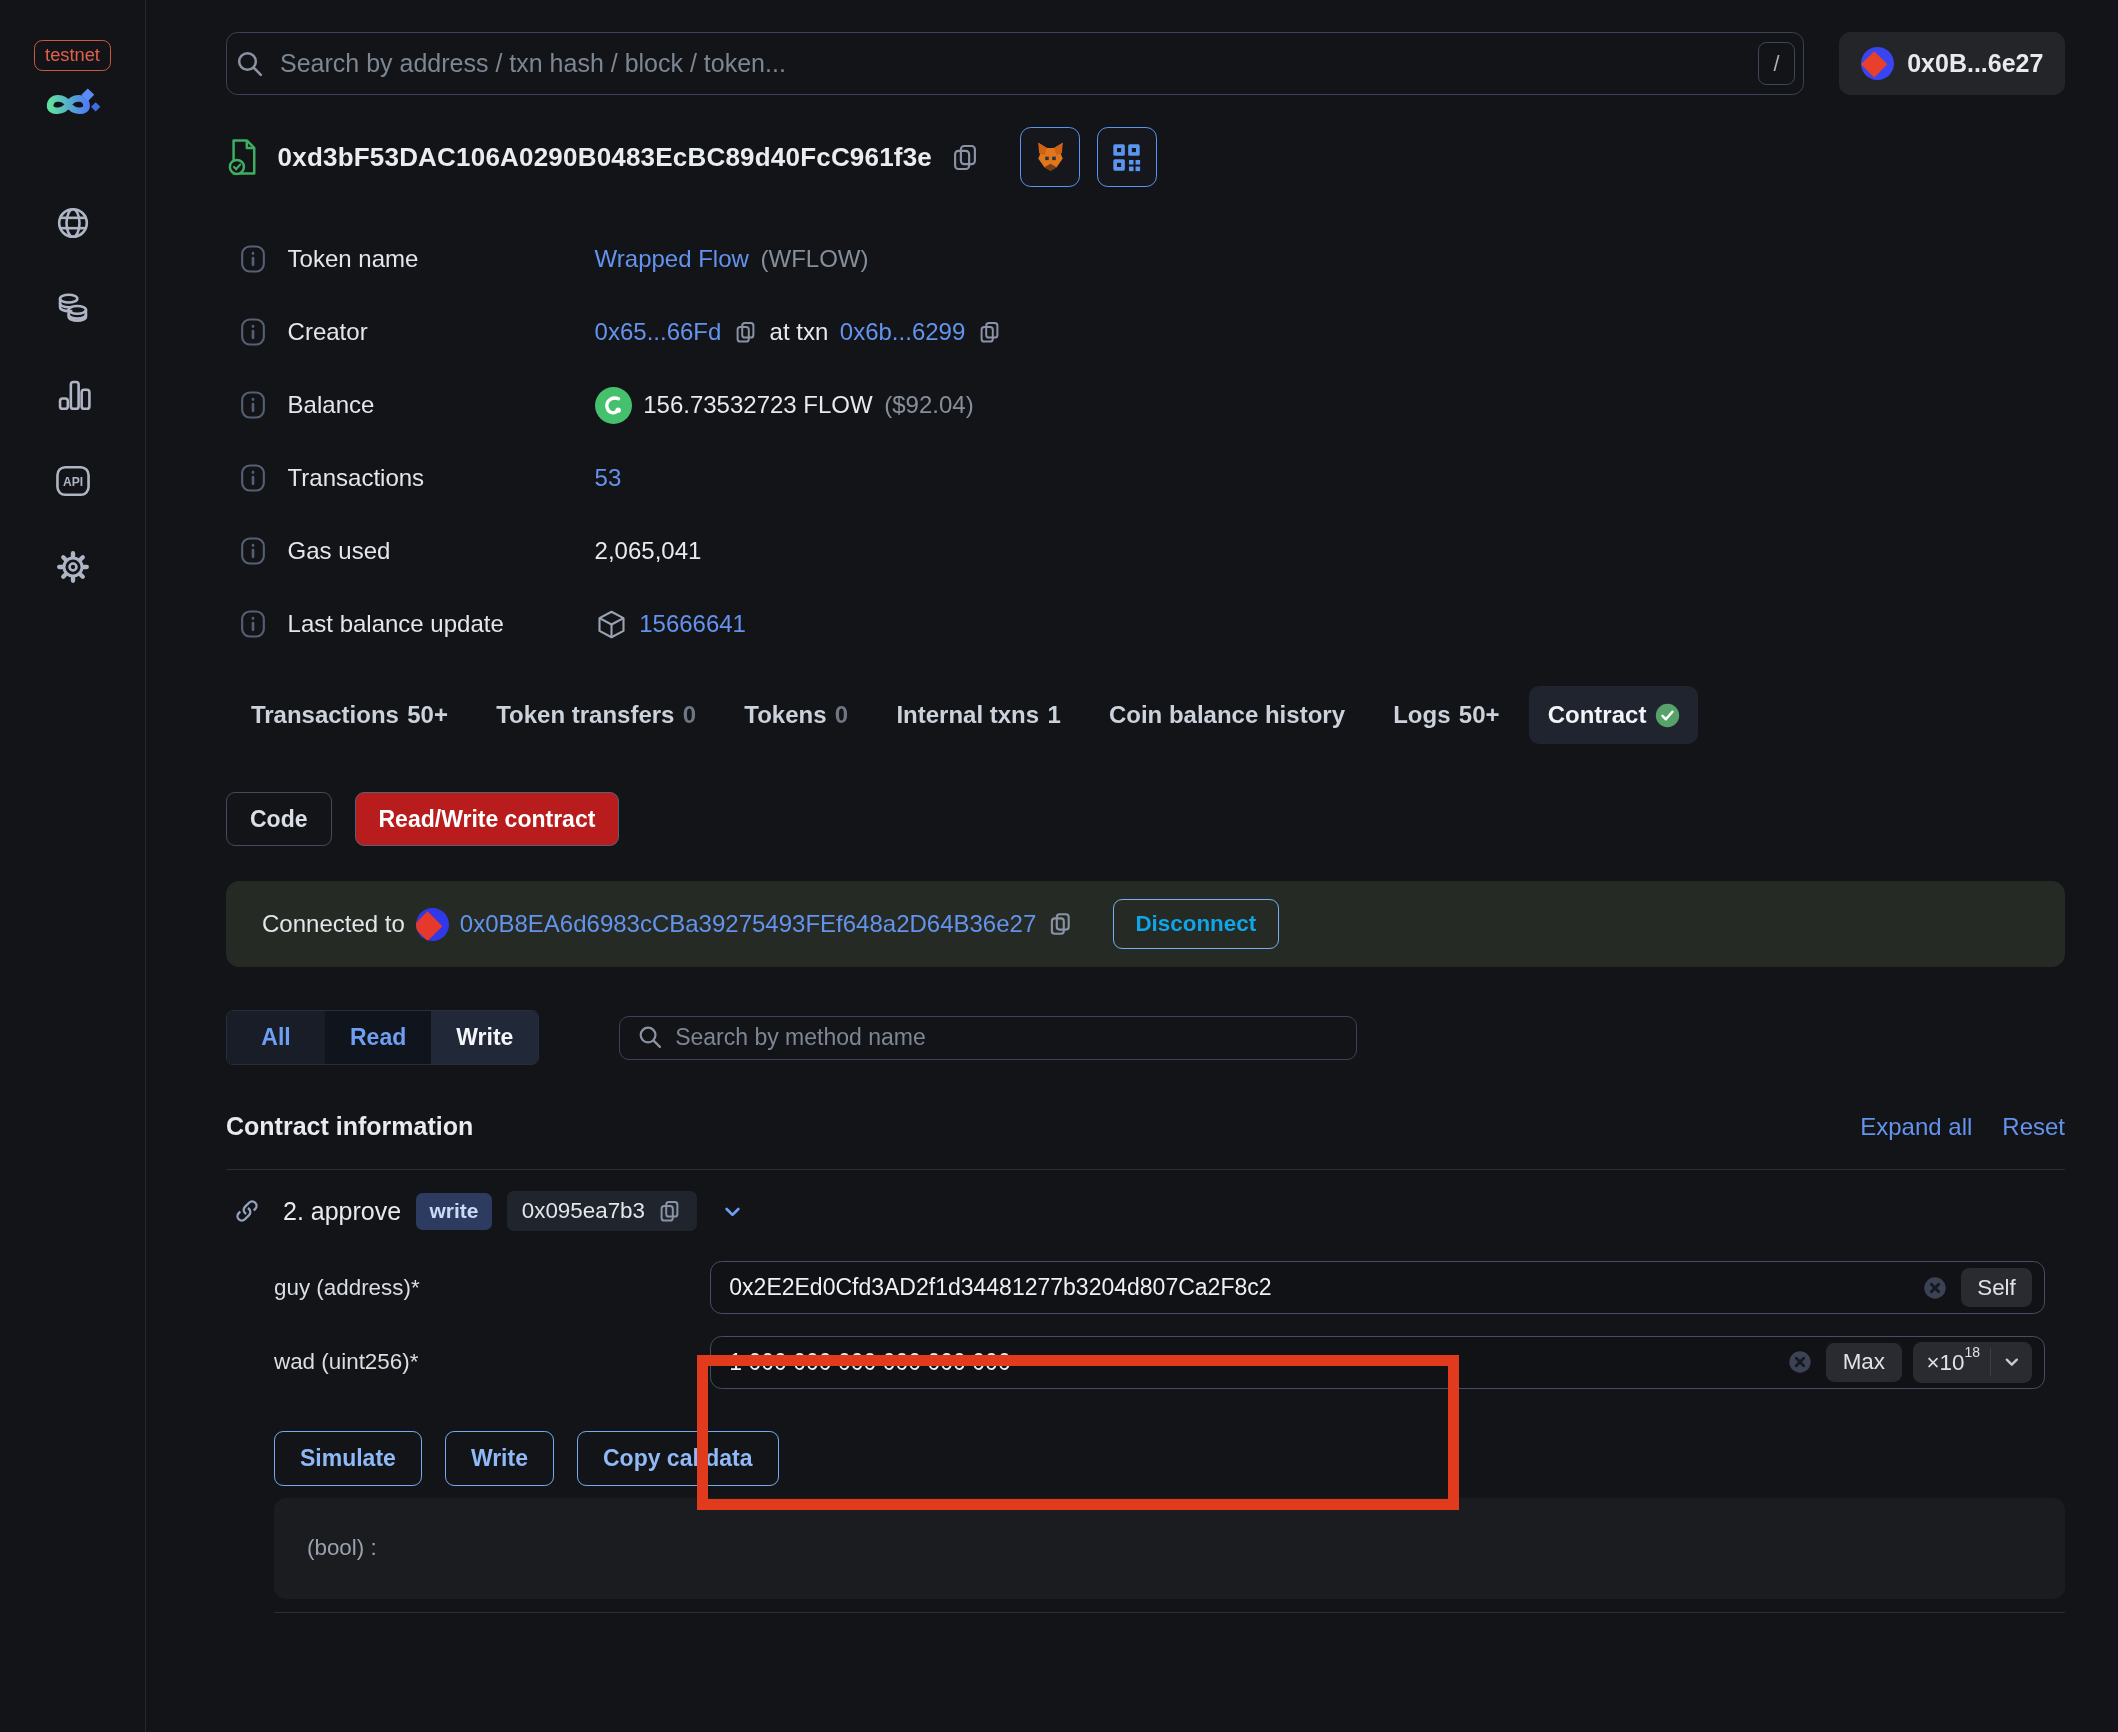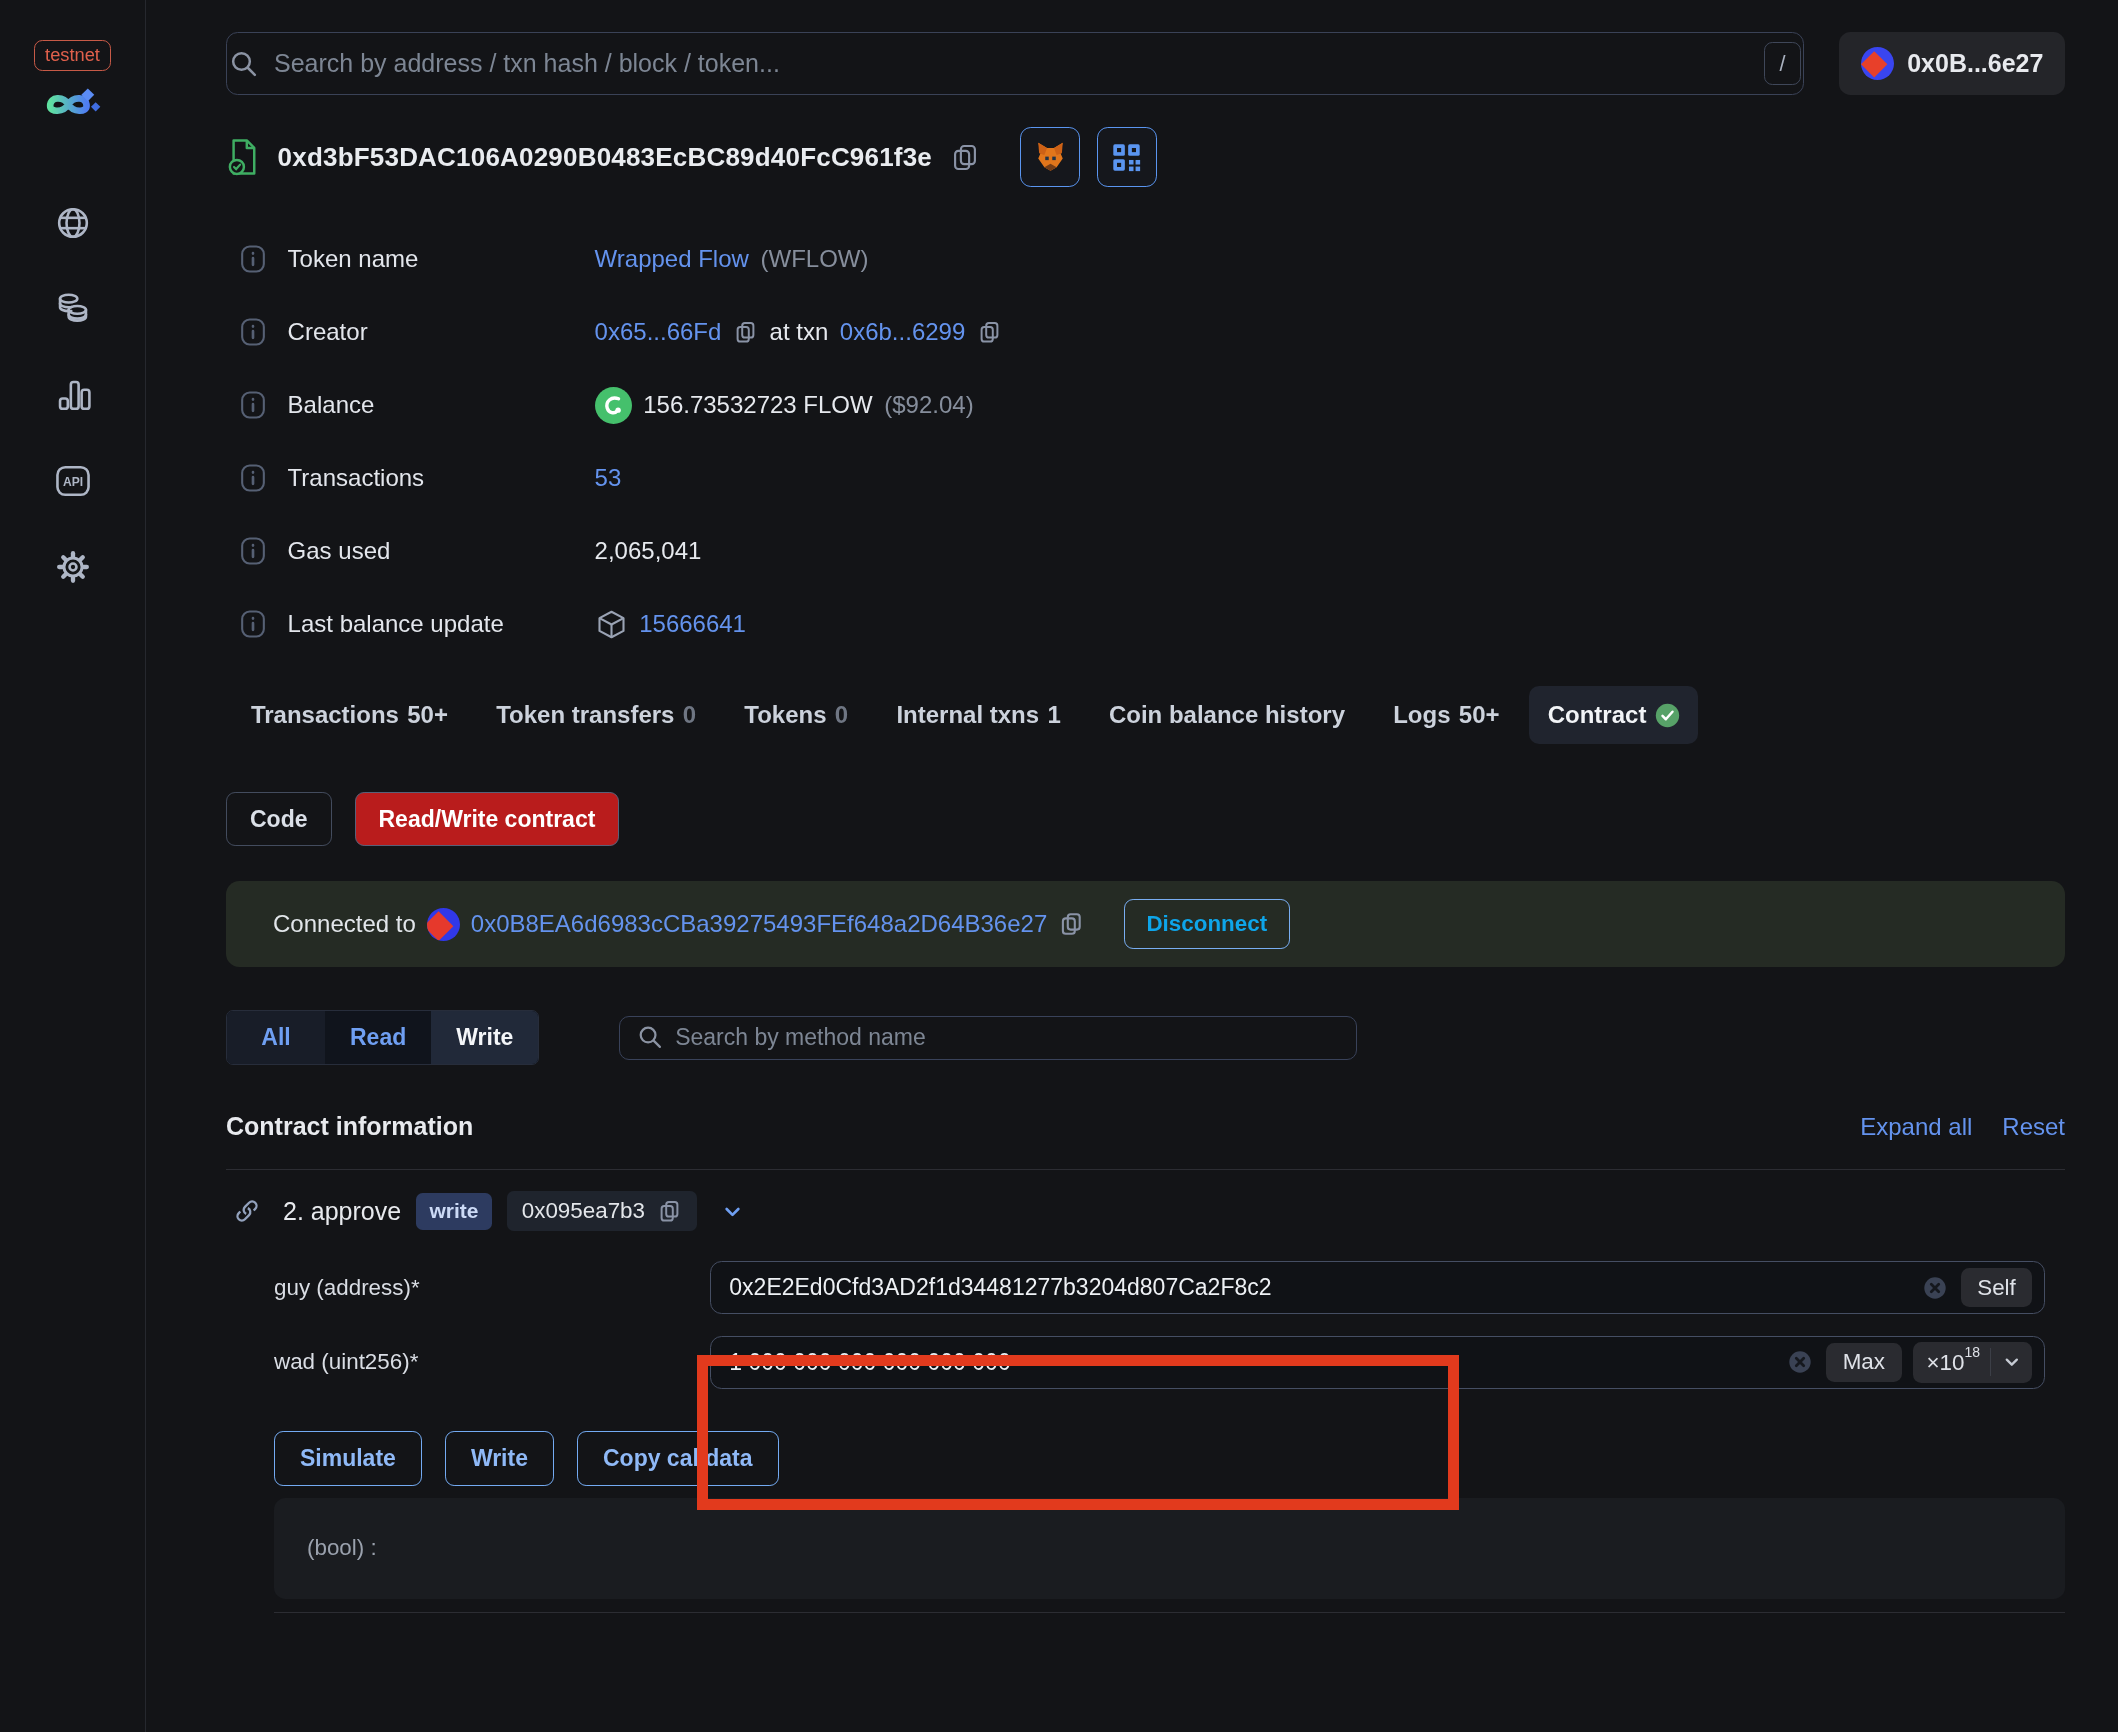--- a/index.html
+++ b/index.html
@@ -27,21 +27,21 @@
   .logo { margin-top:11.6px; }
   .side-nav { margin-top:71px; display:flex; flex-direction:column; align-items:center; }
   .side-icon { width:38px; height:38px; margin-bottom:48px; cursor:pointer; display:block; }
 
   
   .main { flex:1; padding:32px 53px 0 80px; min-width:0; }
 
   .topbar { display:flex; align-items:center; }
   .searchbar {
     flex:0 0 1578px; height:63px; border:1.7px solid #3a4257; border-radius:11.6px;
-    display:flex; align-items:center; padding:0 2px; gap:15px;
+    display:flex; align-items:center; padding:0 8px; gap:15px;
   }
   .searchbar input {
     flex:1; background:transparent; border:none; outline:none;
     font-family:inherit; font-size:25px; color:#cfd5de;
   }
   .searchbar input::placeholder { color:#7d8694; }
   .slash-hint {
     width:37px; height:43px; border:1.7px solid #3f4759; border-radius:8.3px;
     color:#aab2c0; font-size:21.6px; display:flex; align-items:center; justify-content:center;
   }
@@ -90,21 +90,21 @@
   .subtab {
     font-size:23px; font-weight:600; color:#dbe0e8; border-radius:9.1px;
     padding:12.5px 23px; cursor:pointer; border:1.7px solid #434c5e; background:transparent;
     font-family:inherit;
   }
   .subtab.selected { background:#b91c1c; border-color:#596179; color:#ffffff; }
 
   
   .banner {
     margin-top:35px; height:86px; background:#252b24; border-radius:13.3px;
-    display:flex; align-items:center; padding:0 47px; gap:11px;
+    display:flex; align-items:center; padding:0 36px; gap:11px;
   }
   .banner .txt { font-size:24px; color:#e2e6ea; }
   .banner .addr-link { font-size:24px; }
   .disconnect-btn {
     margin-left:28px; border:1.7px solid #79aef2; color:#0ea5e9; background:transparent;
     font-size:22.4px; font-weight:600; border-radius:9.1px; padding:10.8px 21.6px; cursor:pointer;
     font-family:inherit;
   }
 
   

